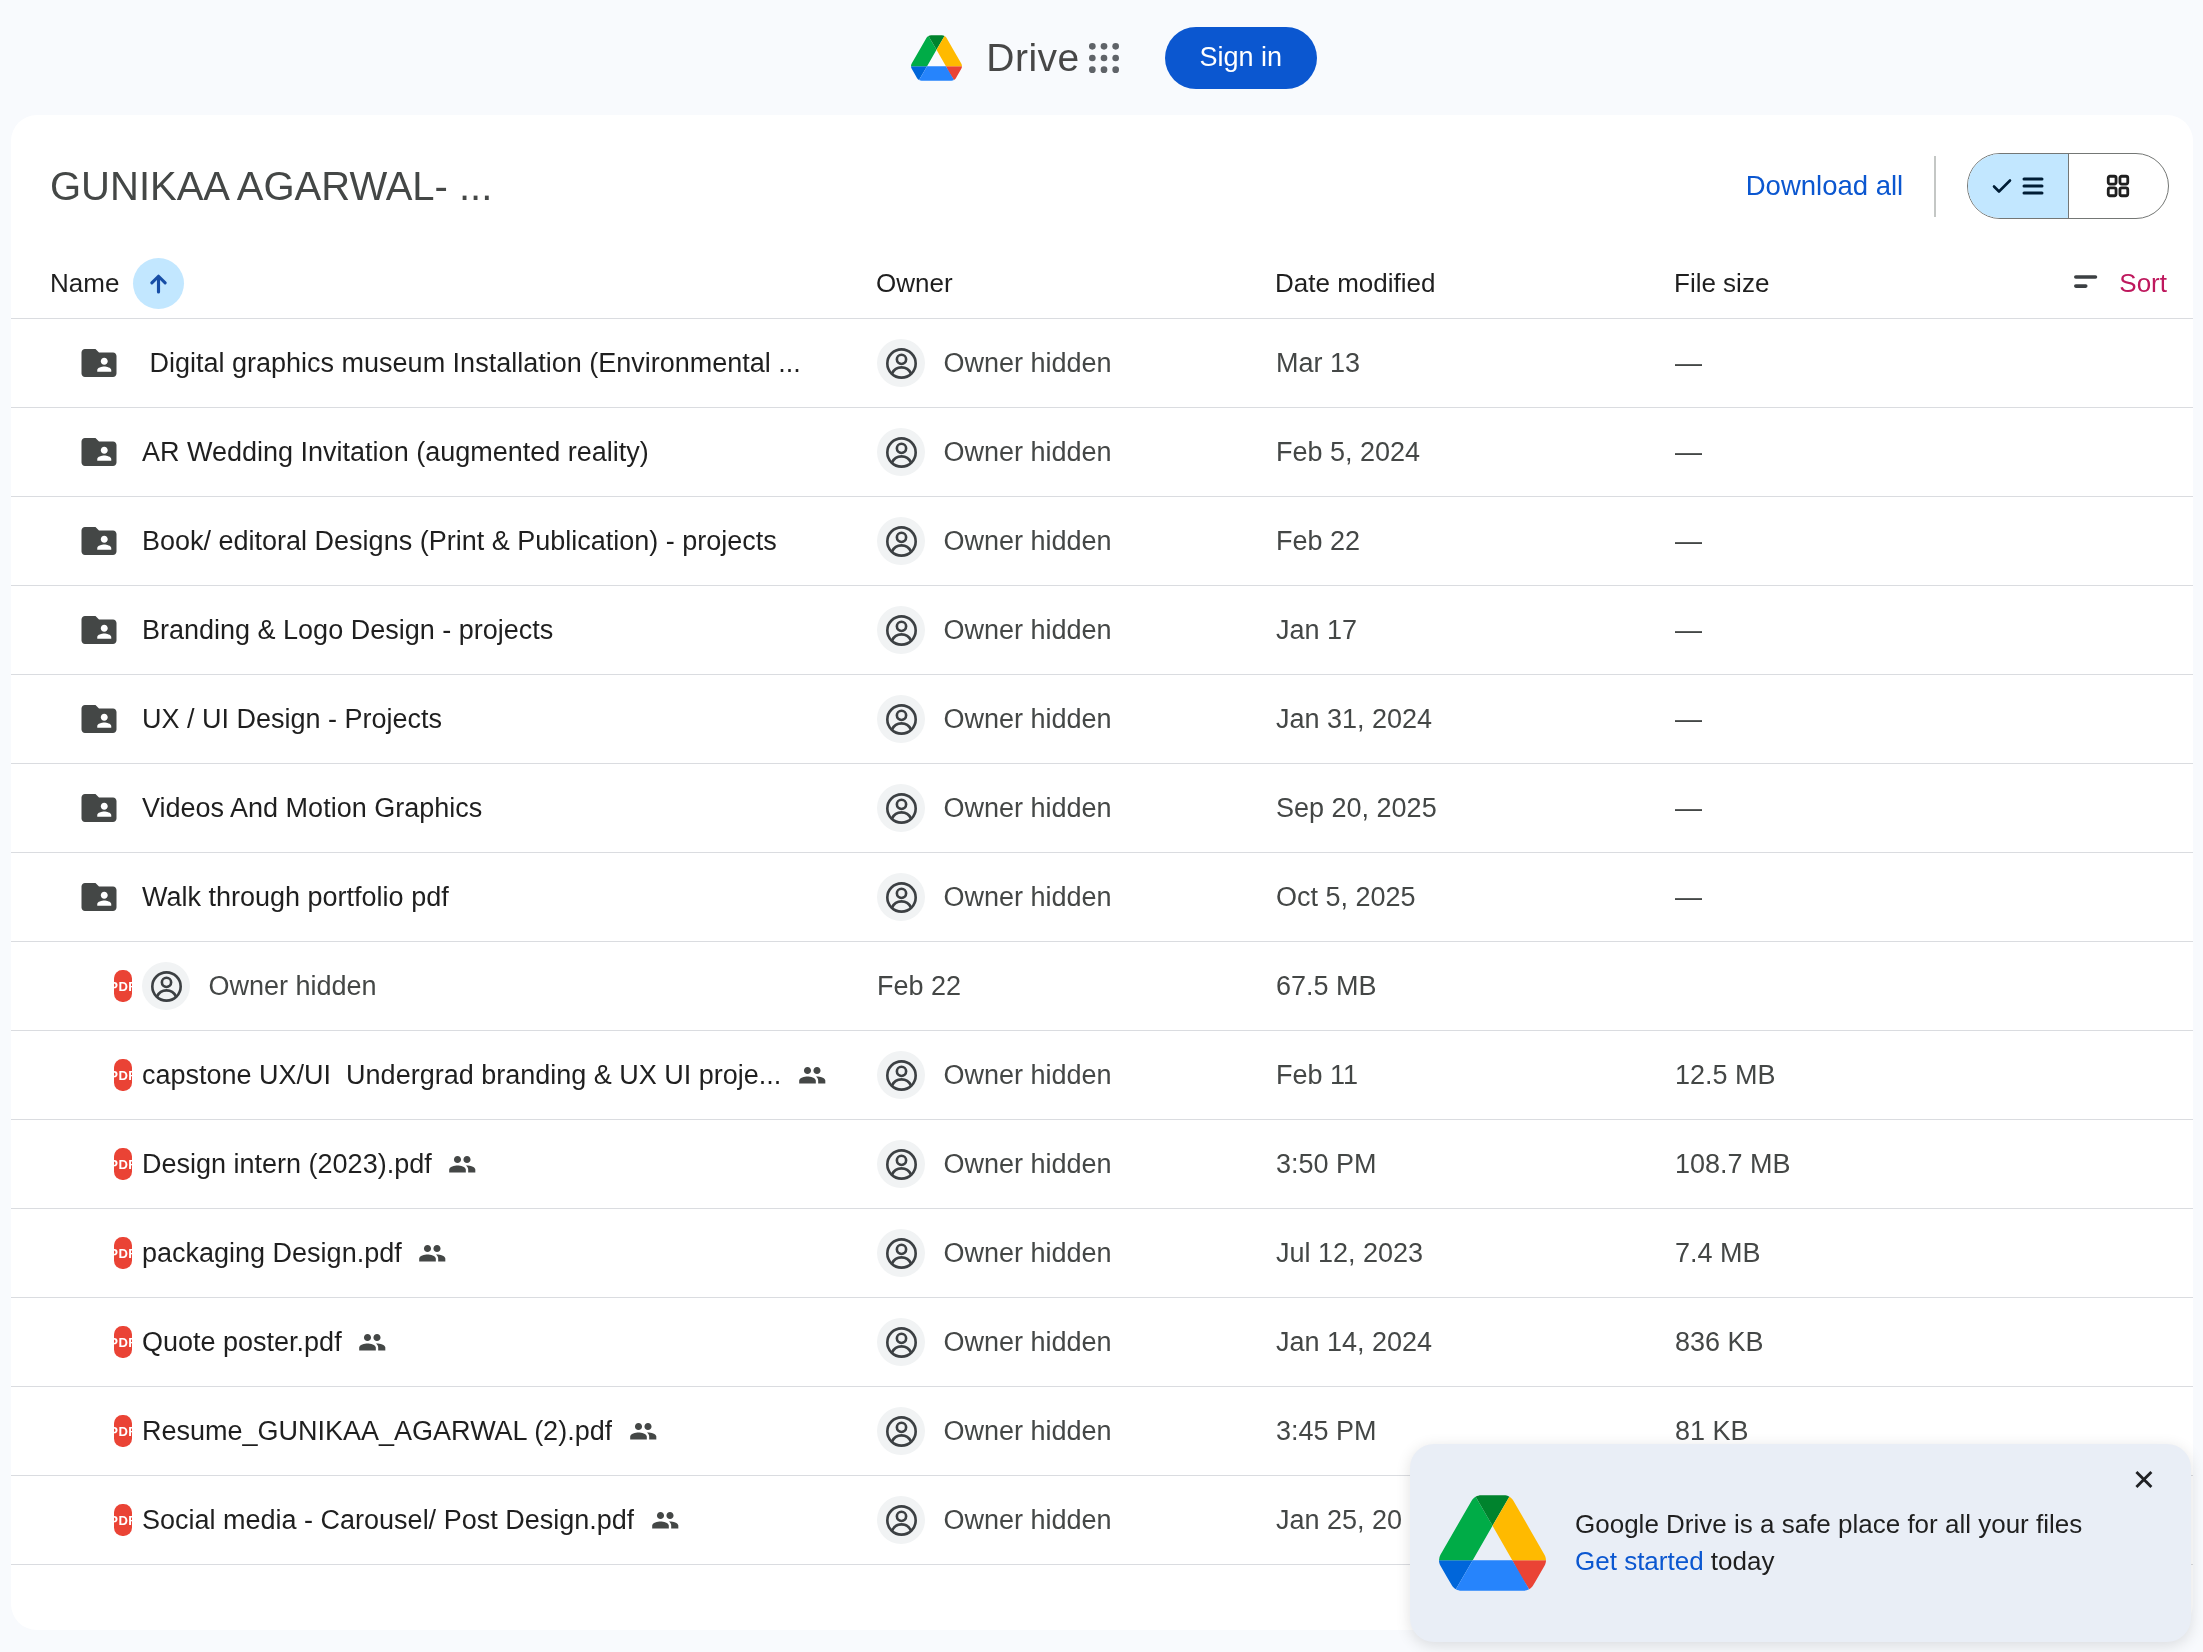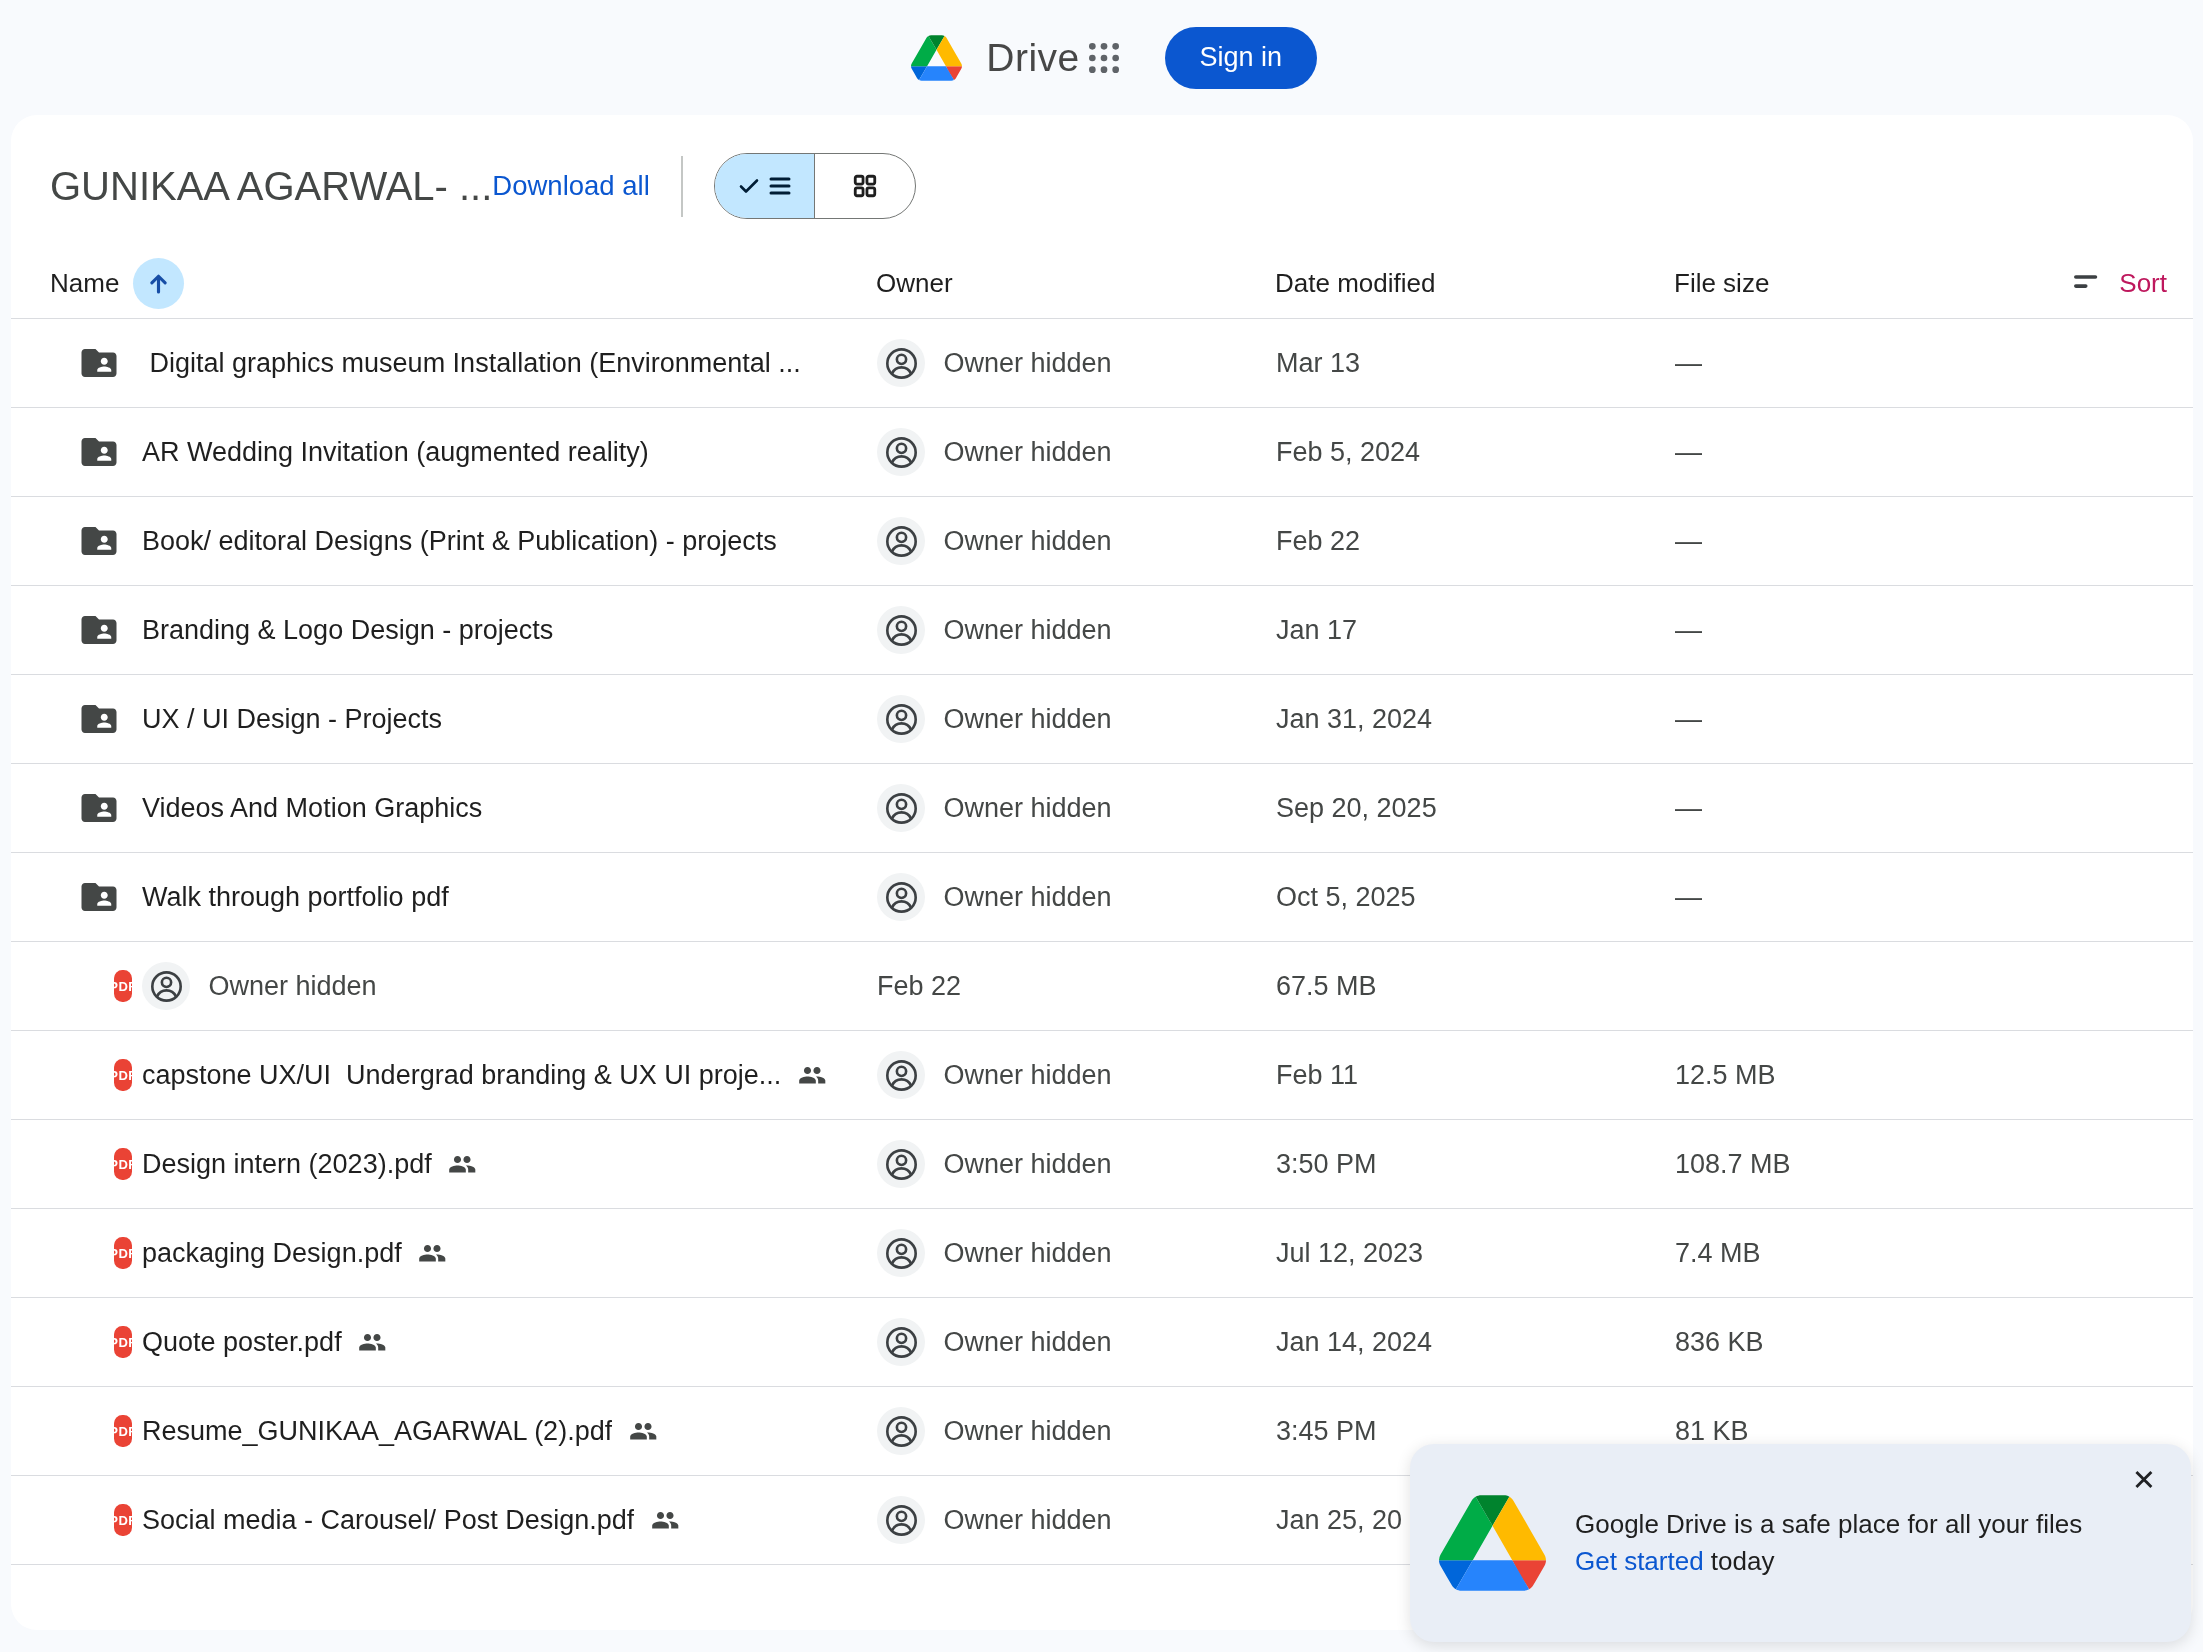--- a/index.html
+++ b/index.html
@@ -28,21 +28,21 @@
     font-family:"Liberation Sans",sans-serif; cursor:pointer;
   }
 
   
   .sheet{
     position:absolute; left:11px; right:11px; top:115px; height:1515px;
     background:#fff; border-radius:26px;
   }
   .sheet-top{
     height:133px; display:flex; align-items:center;
-    padding:9.2px 24px 0 39px;
+    justify-content:space-between; padding:9.2px 24px 0 39px;
   }
   .page-title{ font-size:40px; font-weight:400; color:#444746; }
   .sheet-actions{ display:flex; align-items:center; gap:31px; }
   .download-all{ font-size:27.5px; font-weight:500; color:#0b57d0; text-decoration:none; cursor:pointer; }
   .vdivider{ width:1.8px; height:61px; background:#c4c7c5; }
   .view-toggle{
     display:flex; width:202px; height:66px; border:1.8px solid #747775;
     border-radius:33px; overflow:hidden; background:#fff;
   }
   .view-toggle .seg{

